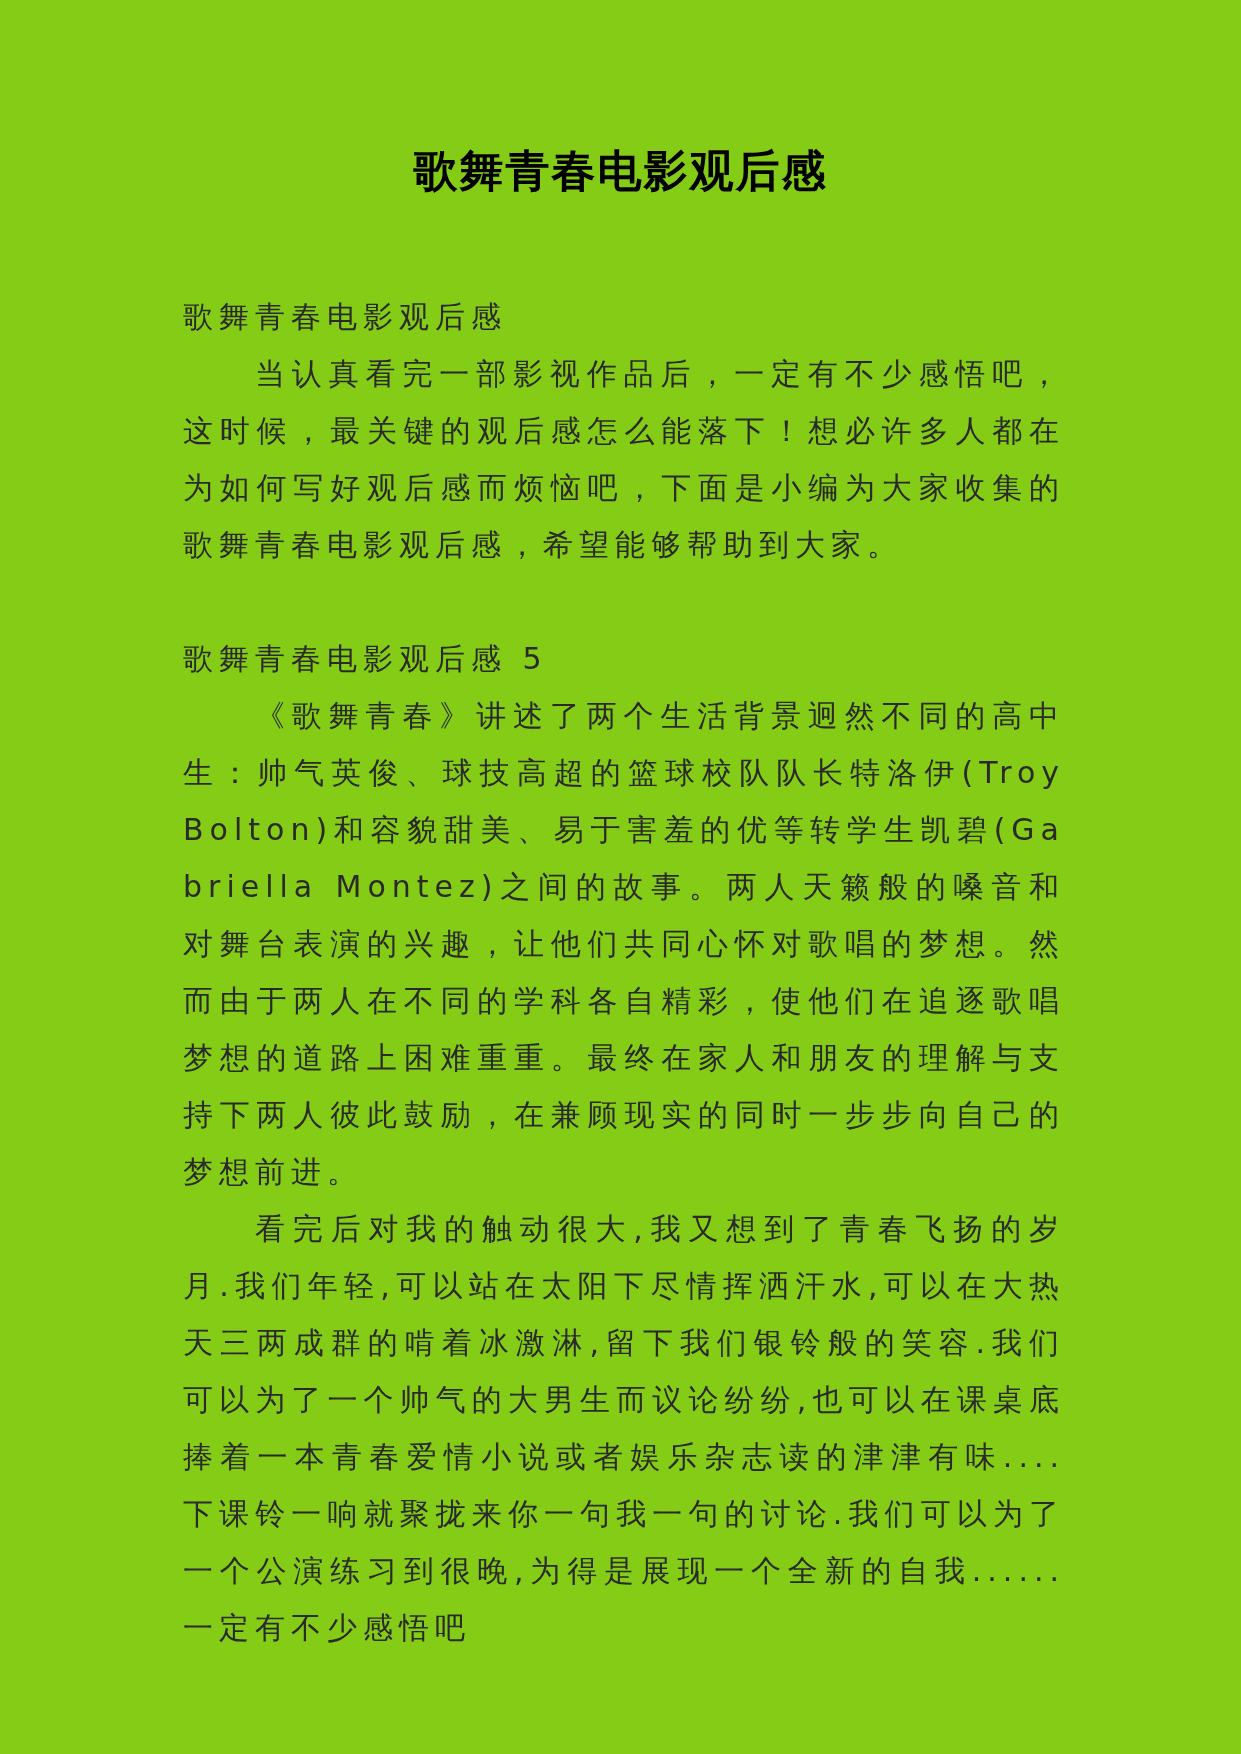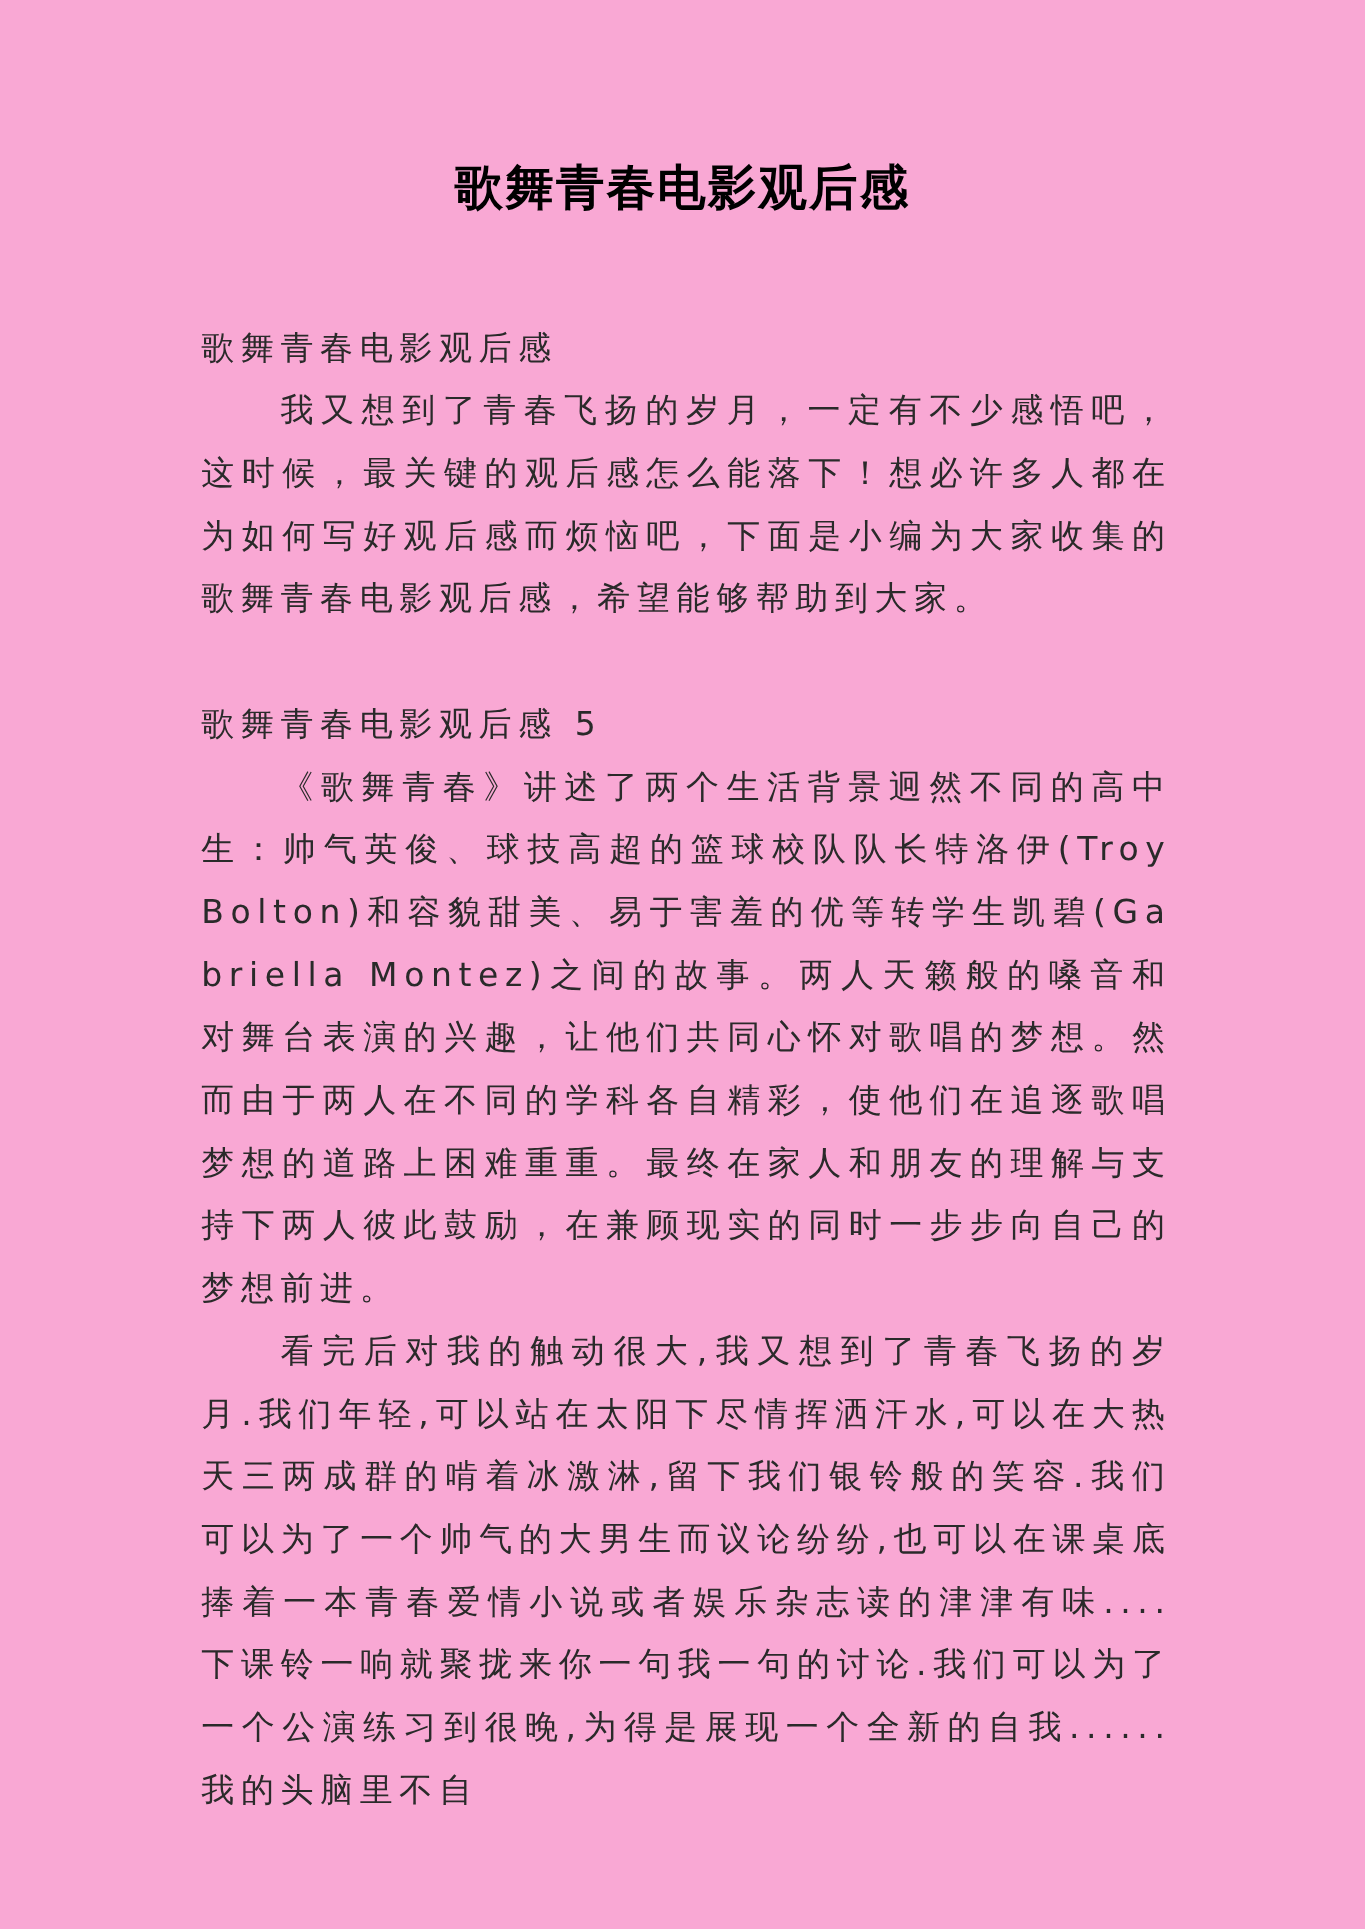--- a/index.html
+++ b/index.html
@@ -4,21 +4,21 @@
 <style>
   html, body {
     margin: 0;
     padding: 0;
     background: #ffffff;
   }
   .page {
     position: relative;
     width: 1241px;
     height: 1754px;
-    background: #f9a8d4;
+    background: #84cc16;
     overflow: hidden;
     font-family: "DejaVu Sans", sans-serif;
   }
   .doc-title {
     position: absolute;
     top: 143px;
     left: 0;
     width: 1241px;
     margin: 0;
     text-align: center;
@@ -56,22 +56,22 @@
 <body>
 
 <div class="page">
 
   <h1 class="doc-title">歌舞青春电影观后感</h1>
 
   <div class="content">
 
     <div class="line">歌舞青春电影观后感</div>
 
-    <p class="para">我又想到了青春飞扬的岁月，一定有不少感悟吧，这时候，最关键的观后感怎么能落下！想必许多人都在为如何写好观后感而烦恼吧，下面是小编为大家收集的歌舞青春电影观后感，希望能够帮助到大家。</p>
+    <p class="para">当认真看完一部影视作品后，一定有不少感悟吧，这时候，最关键的观后感怎么能落下！想必许多人都在为如何写好观后感而烦恼吧，下面是小编为大家收集的歌舞青春电影观后感，希望能够帮助到大家。</p>
 
     <div class="line section-heading">歌舞青春电影观后感 5</div>
 
     <p class="para">《歌舞青春》讲述了两个生活背景迥然不同的高中生：帅气英俊、球技高超的篮球校队队长特洛伊(TroyBolton)和容貌甜美、易于害羞的优等转学生凯碧(Gabriella Montez)之间的故事。两人天籁般的嗓音和对舞台表演的兴趣，让他们共同心怀对歌唱的梦想。然而由于两人在不同的学科各自精彩，使他们在追逐歌唱梦想的道路上困难重重。最终在家人和朋友的理解与支持下两人彼此鼓励，在兼顾现实的同时一步步向自己的梦想前进。</p>
 
-    <p class="para">看完后对我的触动很大,我又想到了青春飞扬的岁月.我们年轻,可以站在太阳下尽情挥洒汗水,可以在大热天三两成群的啃着冰激淋,留下我们银铃般的笑容.我们可以为了一个帅气的大男生而议论纷纷,也可以在课桌底捧着一本青春爱情小说或者娱乐杂志读的津津有味....下课铃一响就聚拢来你一句我一句的讨论.我们可以为了一个公演练习到很晚,为得是展现一个全新的自我......我的头脑里不自</p>
+    <p class="para">看完后对我的触动很大,我又想到了青春飞扬的岁月.我们年轻,可以站在太阳下尽情挥洒汗水,可以在大热天三两成群的啃着冰激淋,留下我们银铃般的笑容.我们可以为了一个帅气的大男生而议论纷纷,也可以在课桌底捧着一本青春爱情小说或者娱乐杂志读的津津有味....下课铃一响就聚拢来你一句我一句的讨论.我们可以为了一个公演练习到很晚,为得是展现一个全新的自我......一定有不少感悟吧</p>
 
   </div>
 </div>
 
 </body></html>

